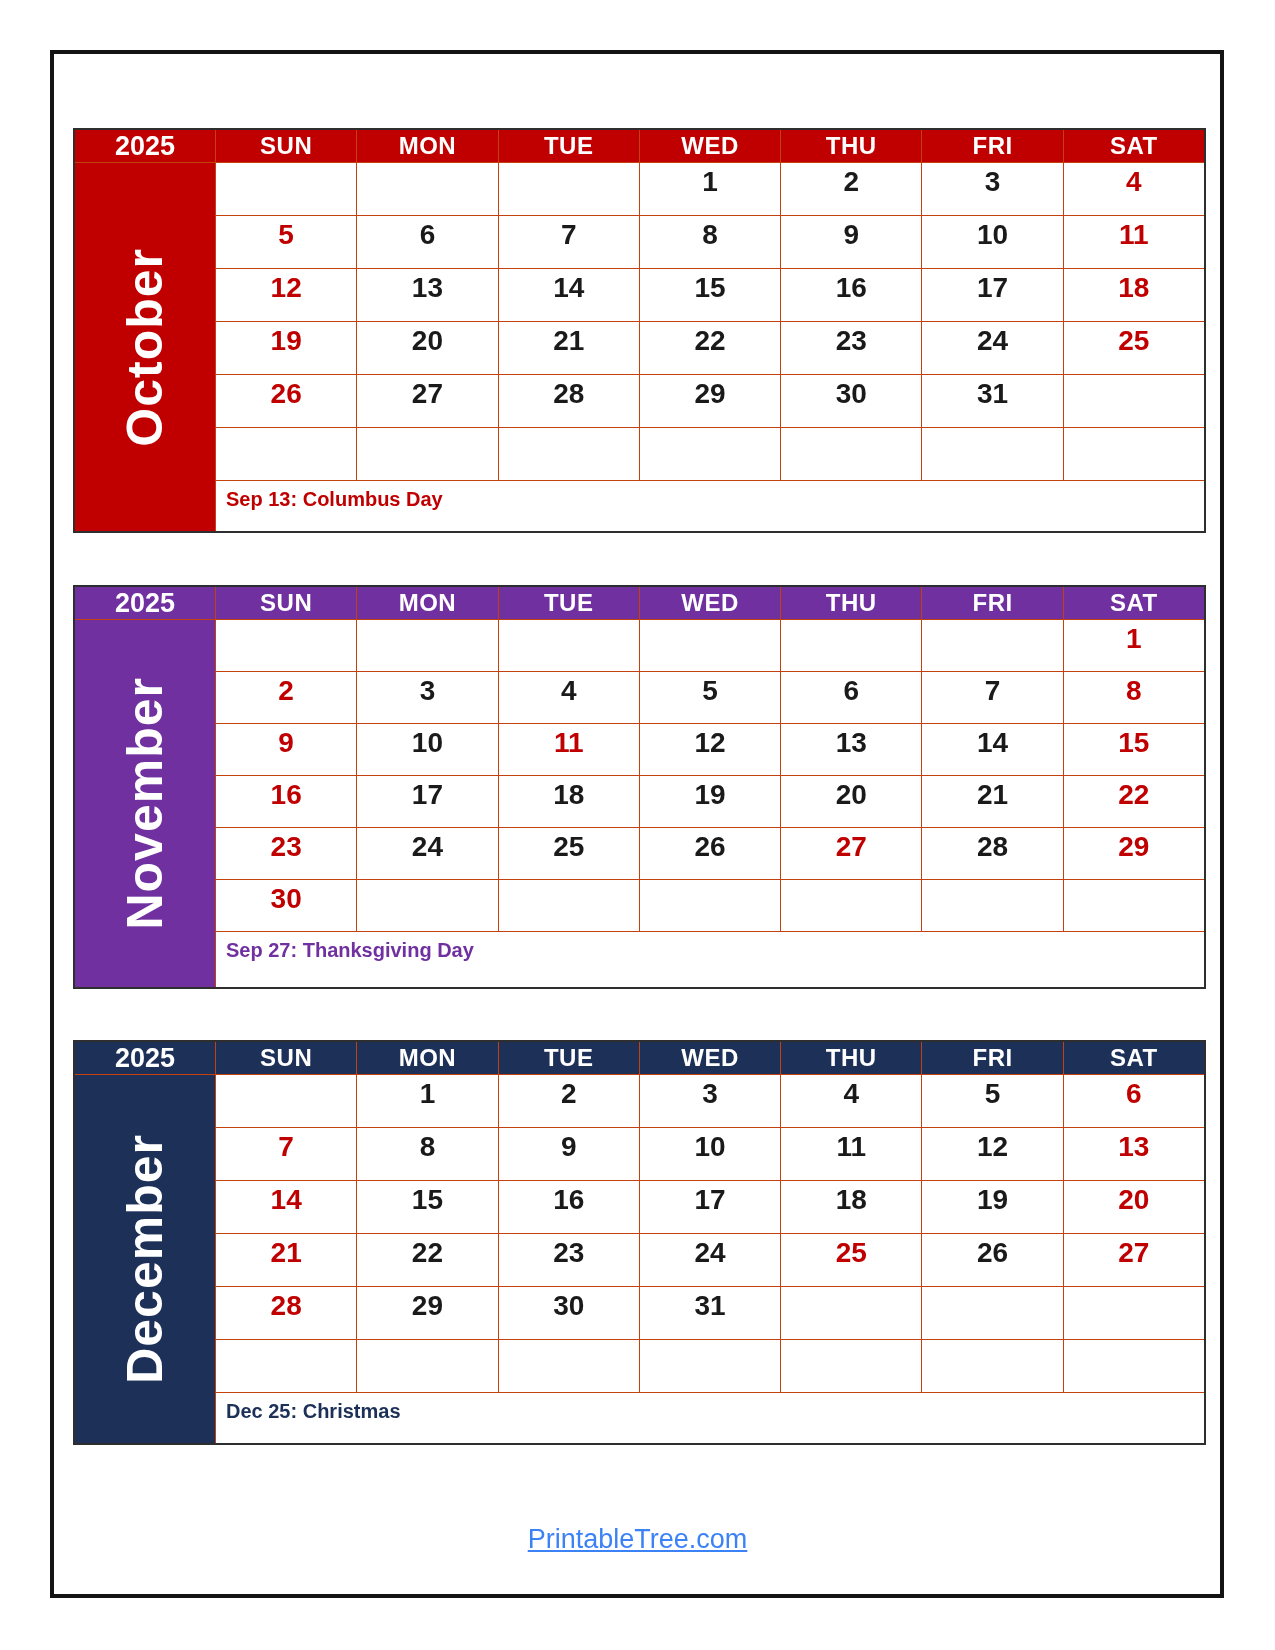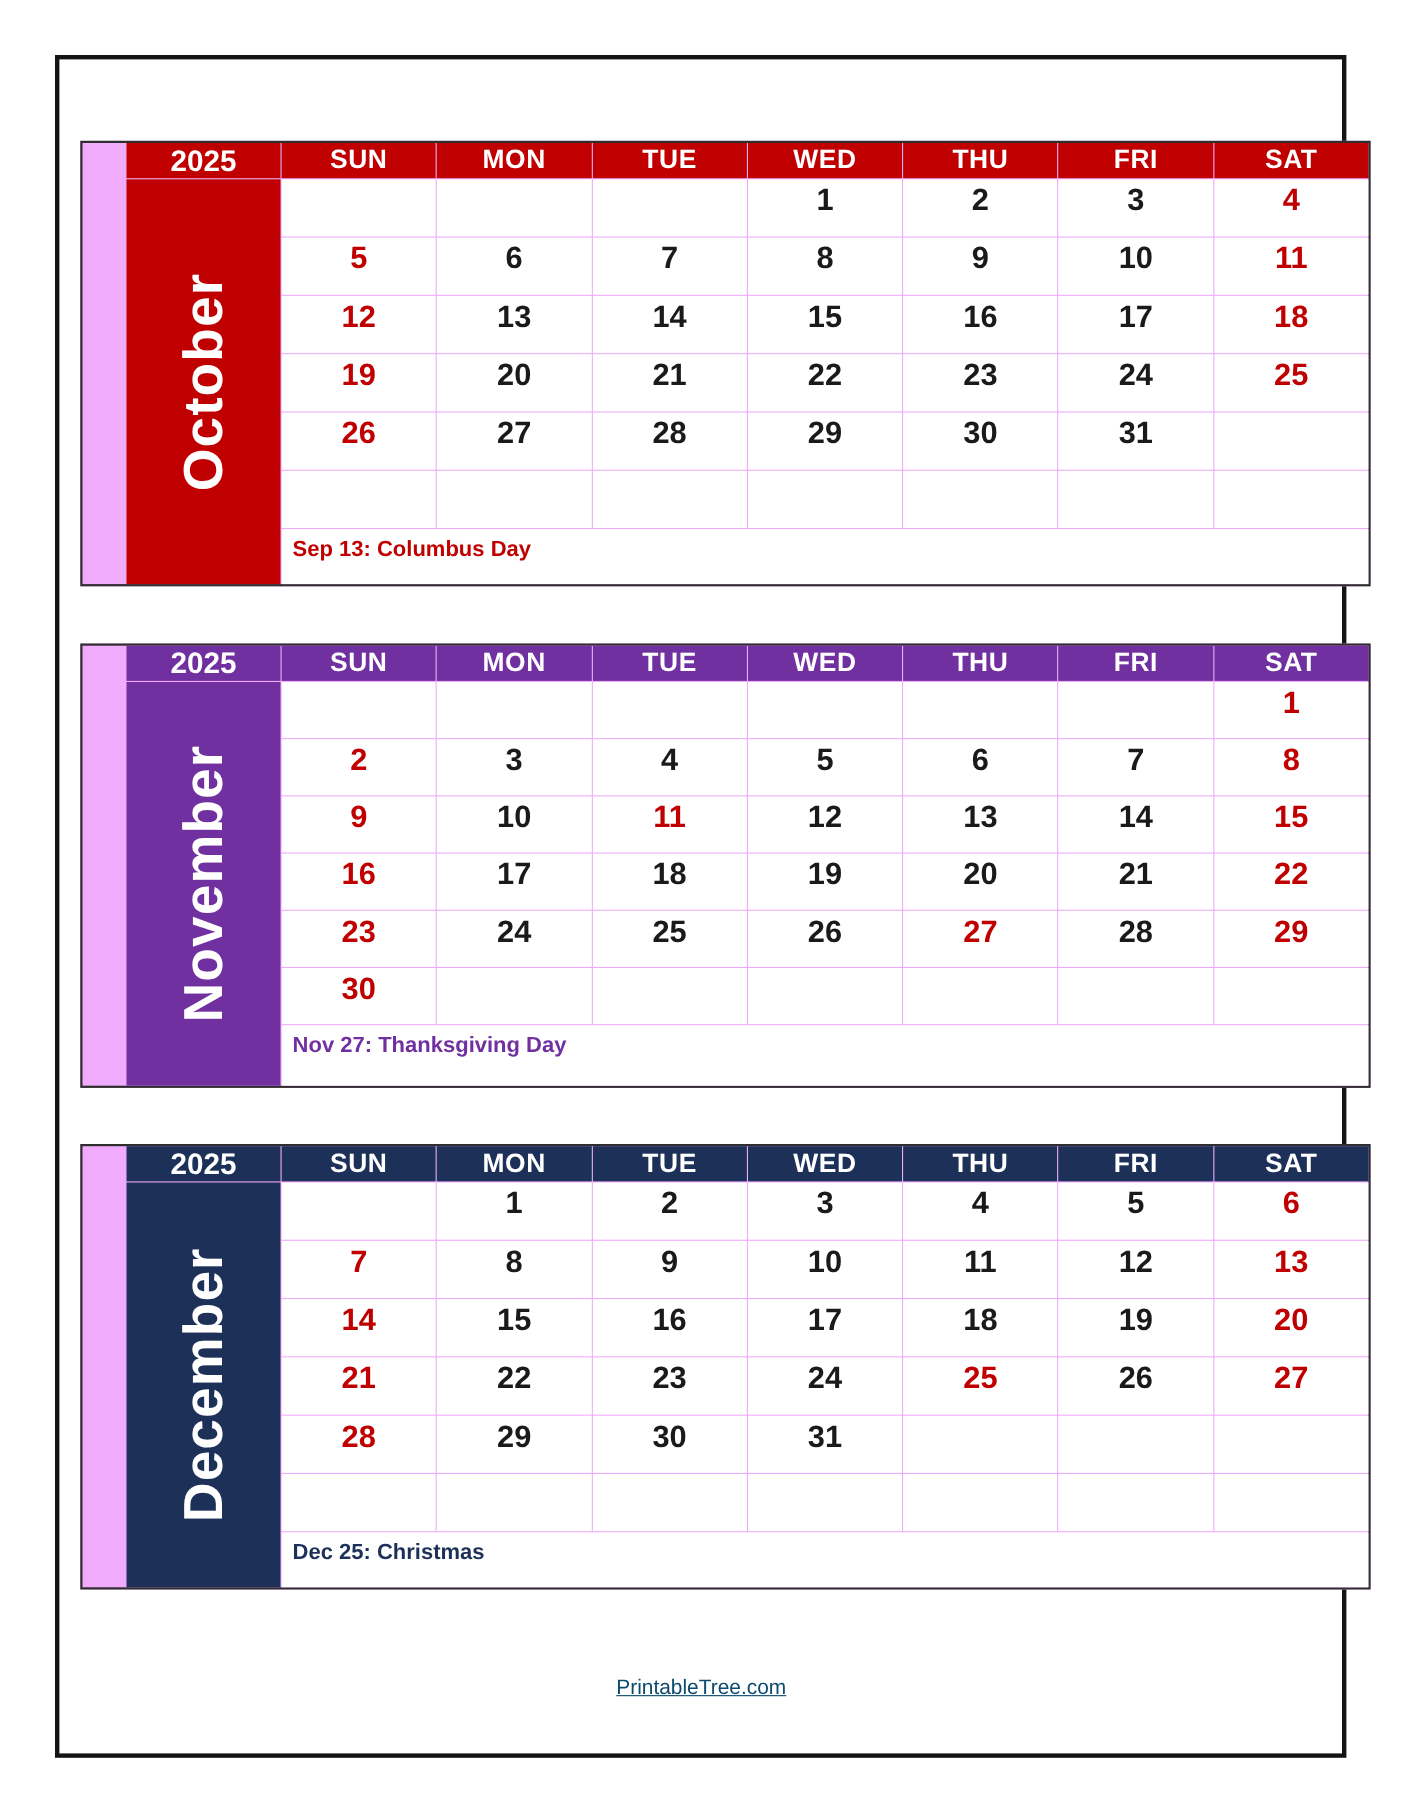--- a/index.html
+++ b/index.html
@@ -24,24 +24,23 @@
     border: 4px solid #141414;
     box-sizing: border-box;
   }
   .month {
     position: absolute;
     left: 73px;
     width: 1129px;
     display: grid;
     grid-template-columns: 140px repeat(7, 1fr);
     gap: 1px;
-    background: #f0abfc;           
+    background: #c2410c;           
     border: 2px solid #2e2e2e;
     box-sizing: content-box;
-    padding-left: 40px;
   }
   .m-oct, .m-dec { grid-template-rows: 32px repeat(6, 52px) 50px; }
   .m-nov        { grid-template-rows: 32px repeat(6, 51px) 55px; }
 
   .cell { background: #ffffff; }
 
   .year-cell {
     background: var(--theme);
     color: #ffffff;
     font-weight: bold;
@@ -102,23 +101,23 @@
   }
 
   .site-link-wrap {
     position: absolute;
     left: 0;
     top: 1524px;
     width: 100%;
     text-align: center;
   }
   .site-link {
-    font-size: 19px;
+    font-size: 27px;
     font-weight: normal;
-    color: #0c4a6e;
+    color: #3b82f6;
     text-decoration: underline;
     cursor: pointer;
   }
 </style>
 </head>
 <body>
 
 <div class="page">
   <div class="page-border"></div>
 
@@ -229,21 +228,21 @@
       <div class="date-cell cell">28</div>
       <div class="date-cell cell red">29</div>
       <div class="date-cell cell red">30</div>
       <div class="date-cell cell"></div>
       <div class="date-cell cell"></div>
       <div class="date-cell cell"></div>
       <div class="date-cell cell"></div>
       <div class="date-cell cell"></div>
       <div class="date-cell cell"></div>
       <div class="footer-cell cell">
-        <div class="holiday-note">Nov 27: Thanksgiving Day</div>
+        <div class="holiday-note">Sep 27: Thanksgiving Day</div>
       </div>
     </section>
 
   <section class="month m-dec" id="month-2" style="top: 1040px; --theme: #1C3058;">
       <div class="year-cell cell">2025</div>
       <div class="dow-cell cell">SUN</div>
       <div class="dow-cell cell">MON</div>
       <div class="dow-cell cell">TUE</div>
       <div class="dow-cell cell">WED</div>
       <div class="dow-cell cell">THU</div>

